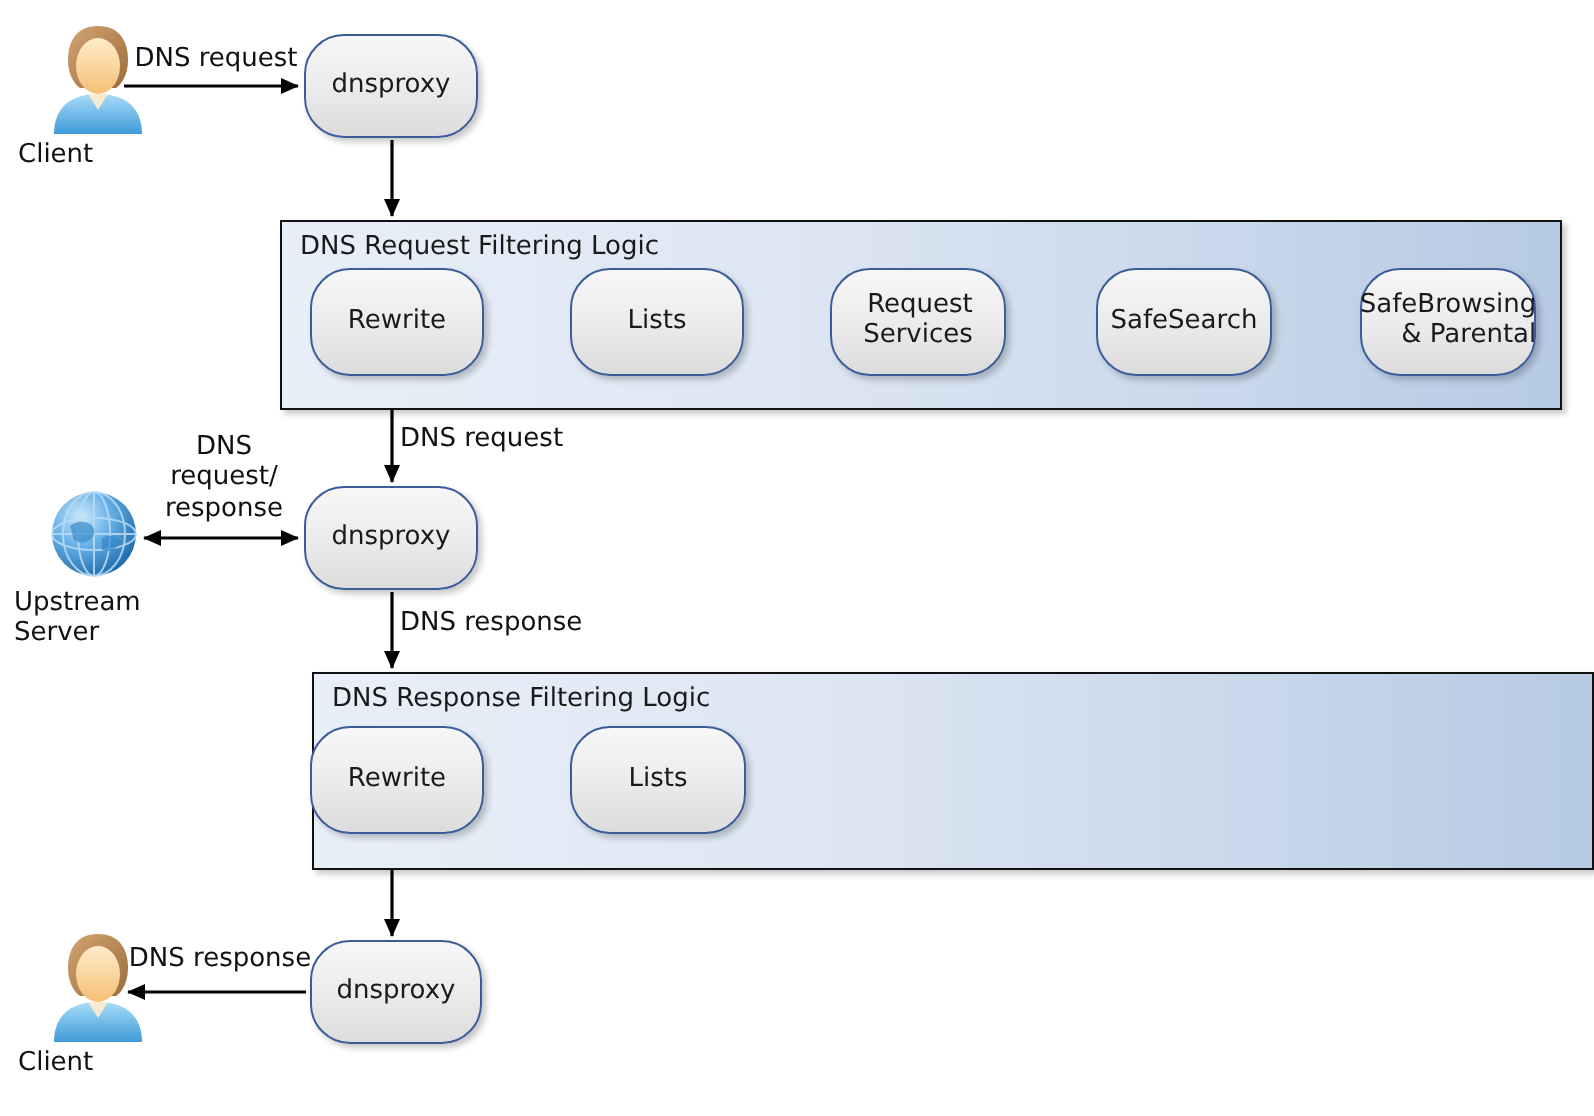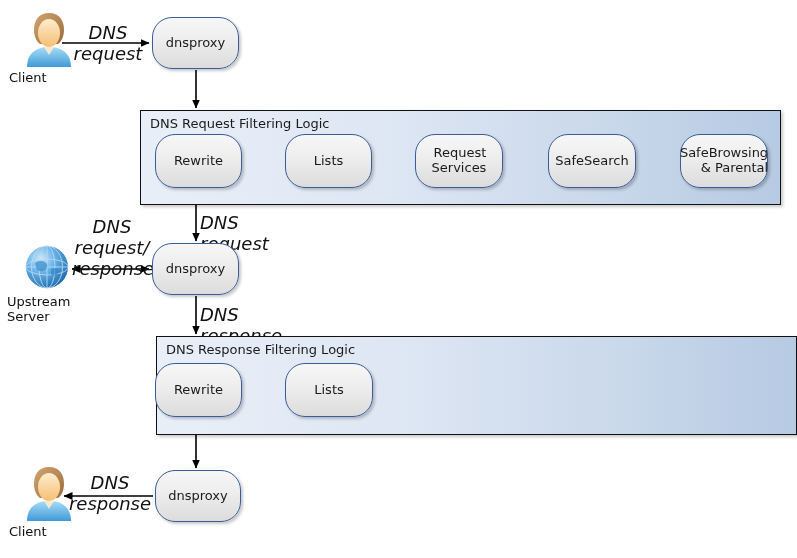--- a/index.html
+++ b/index.html
@@ -47,26 +47,25 @@
     position: absolute;
     left: 9px;
     top: 5px;
     font-size: 13px;
     color: #1a1a1a;
     white-space: nowrap;
   }
   
   .edge-label {
     position: absolute;
-    font-size: 18px;
+    font-size: 13px;
     color: #111111;
     line-height: 1.18;
     white-space: pre-line;
     text-align: center;
-    font-style: italic;
   }
   
   .caption {
     position: absolute;
     font-size: 13px;
     color: #111111;
     text-align: left;
     line-height: 1.18;
     white-space: pre-line;
   }

